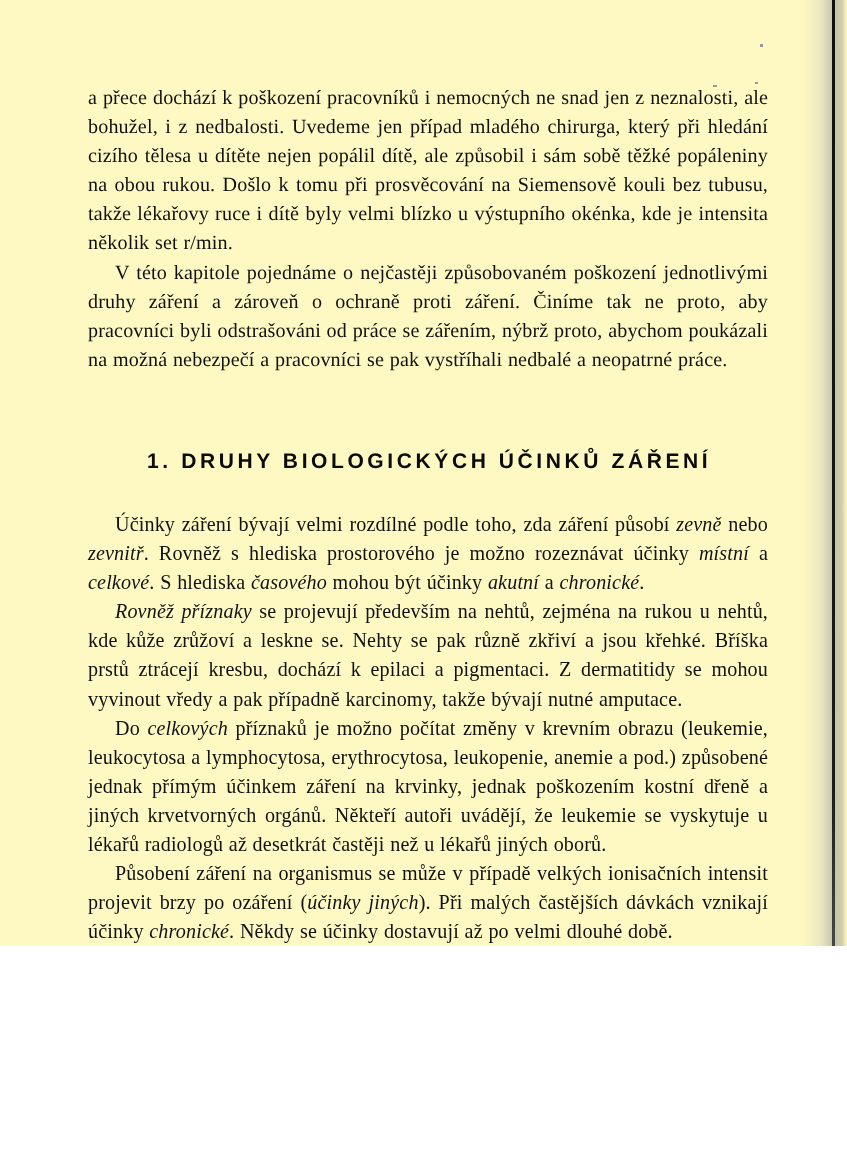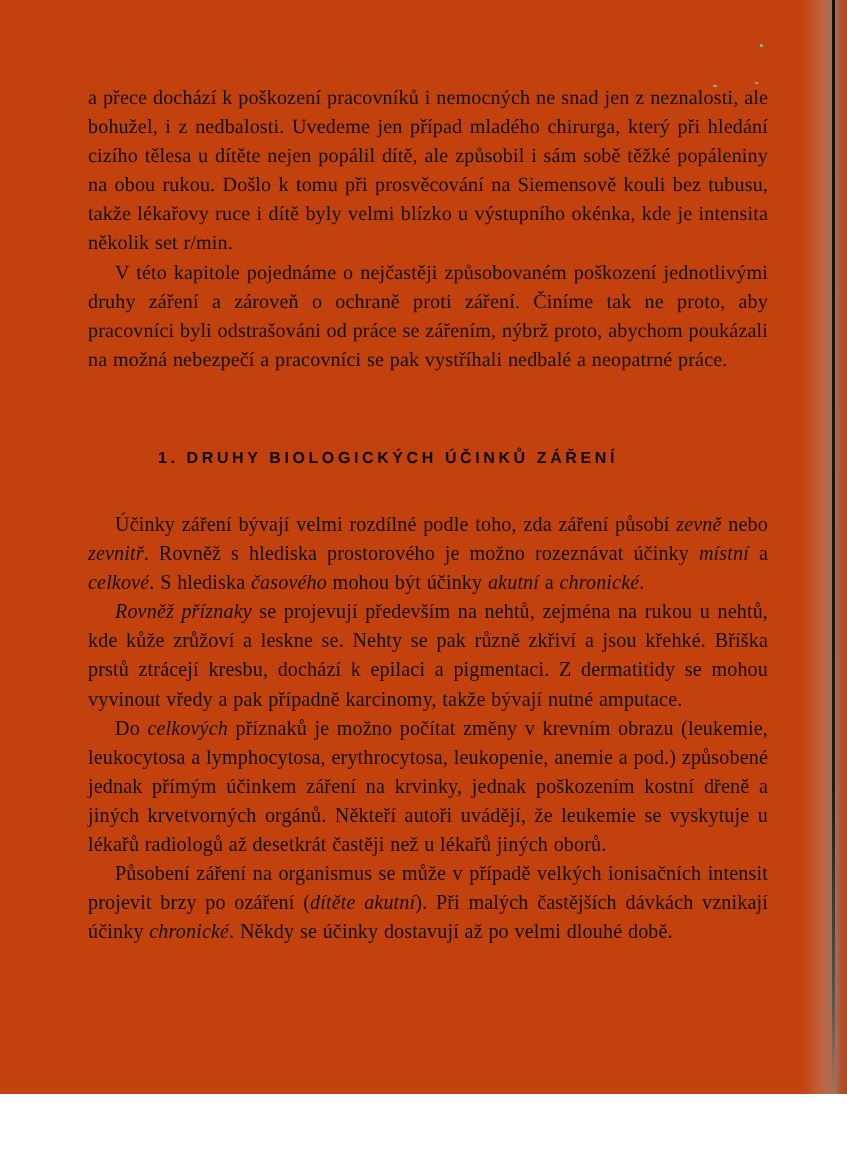--- a/index.html
+++ b/index.html
@@ -8,22 +8,22 @@
     background: #ffffff;
   }
 
   body {
     font-family: "Liberation Serif", "DejaVu Serif", serif;
   }
 
   #page {
     position: relative;
     width: 847px;
-    height: 1094px;
-    background: #c2410c;
+    height: 946px;
+    background: #fef9c3;
     overflow: hidden;
   }
 
   
   #scan-edge-gradient {
     position: absolute;
     top: 0;
     right: 0;
     width: 46px;
     height: 1100px;
@@ -85,26 +85,26 @@
   #text-column p,
   #section-heading,
   #page-number {
     -webkit-font-smoothing: none;
     text-rendering: geometricPrecision;
   }
 
   
   #section-heading {
     position: absolute;
-    left: 158px;
+    left: 147px;
     top: 450px;
     width: 600px;
     font-family: "Liberation Sans", "DejaVu Sans", sans-serif;
     font-weight: bold;
-    font-size: 16px;
+    font-size: 21px;
     letter-spacing: 3.6px;
     color: #0b0b0b;
     white-space: nowrap;
   }
 
   
   #text-column-2 {
     position: absolute;
     left: 88px;
     top: 510px;
@@ -139,18 +139,18 @@
       <p class="body-par">a přece dochází k poškození pracovníků i nemocných ne snad jen z neznalosti, ale bohužel, i z nedbalosti. Uvedeme jen případ mladého chirurga, který při hledání cizího tělesa u dítěte nejen popálil dítě, ale způsobil i sám sobě těžké popáleniny na obou rukou. Došlo k tomu při prosvěcování na Siemensově kouli bez tubusu, takže lékařovy ruce i dítě byly velmi blízko u výstupního okénka, kde je intensita několik set r/min.</p>
       <p class="body-par indent">V této kapitole pojednáme o nejčastěji způsobovaném poškození jednotlivými druhy záření a zároveň o ochraně proti záření. Činíme tak ne proto, aby pracovníci byli odstrašováni od práce se zářením, nýbrž proto, abychom poukázali na možná nebezpečí a pracovníci se pak vystříhali nedbalé a neopatrné práce.</p>
     </div>
 
   <div id="section-heading">1. DRUHY BIOLOGICKÝCH ÚČINKŮ ZÁŘENÍ</div>
 
   <div id="text-column-2">
       <p class="body-par indent"><span>Účinky záření bývají velmi rozdílné podle toho, zda záření působí </span><i>zevně</i><span> nebo </span><i>zevnitř</i><span>. Rovněž s hlediska prostorového je možno rozeznávat účinky </span><i>místní</i><span> a </span><i>celkové</i><span>. S hlediska </span><i>časového</i><span> mohou být účinky </span><i>akutní</i><span> a </span><i>chronické</i><span>.</span></p>
       <p class="body-par indent"><i>Rovněž příznaky</i><span> se projevují především na nehtů, zejména na rukou u nehtů, kde kůže zrůžoví a leskne se. Nehty se pak různě zkřiví a jsou křehké. Bříška prstů ztrácejí kresbu, dochází k epilaci a pigmentaci. Z dermatitidy se mohou vyvinout vředy a pak případně karcinomy, takže bývají nutné amputace.</span></p>
       <p class="body-par indent"><span>Do </span><i>celkových</i><span> příznaků je možno počítat změny v krevním obrazu (leukemie, leukocytosa a lymphocytosa, erythrocytosa, leukopenie, anemie a pod.) způsobené jednak přímým účinkem záření na krvinky, jednak poškozením kostní dřeně a jiných krvetvorných orgánů. Někteří autoři uvádějí, že leukemie se vyskytuje u lékařů radiologů až desetkrát častěji než u lékařů jiných oborů.</span></p>
-      <p class="body-par indent"><span>Působení záření na organismus se může v případě velkých ionisačních intensit projevit brzy po ozáření (</span><i>dítěte akutní</i><span>). Při malých častějších dávkách vznikají účinky </span><i>chronické</i><span>. Někdy se účinky dostavují až po velmi dlouhé době.</span></p>
+      <p class="body-par indent"><span>Působení záření na organismus se může v případě velkých ionisačních intensit projevit brzy po ozáření (</span><i>účinky jiných</i><span>). Při malých častějších dávkách vznikají účinky </span><i>chronické</i><span>. Někdy se účinky dostavují až po velmi dlouhé době.</span></p>
     </div>
 
   <div id="page-number">360</div>
 
 </div>
 
 </body></html>

